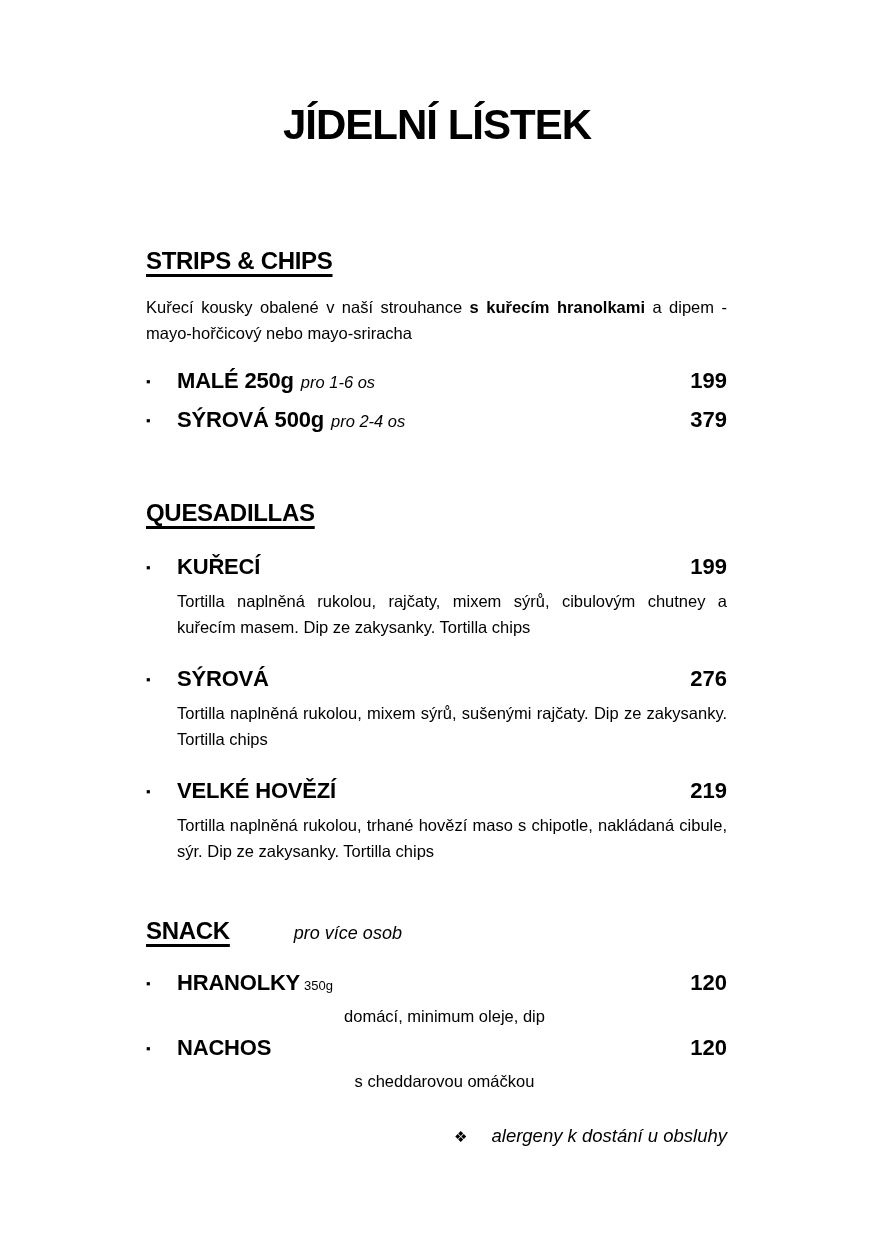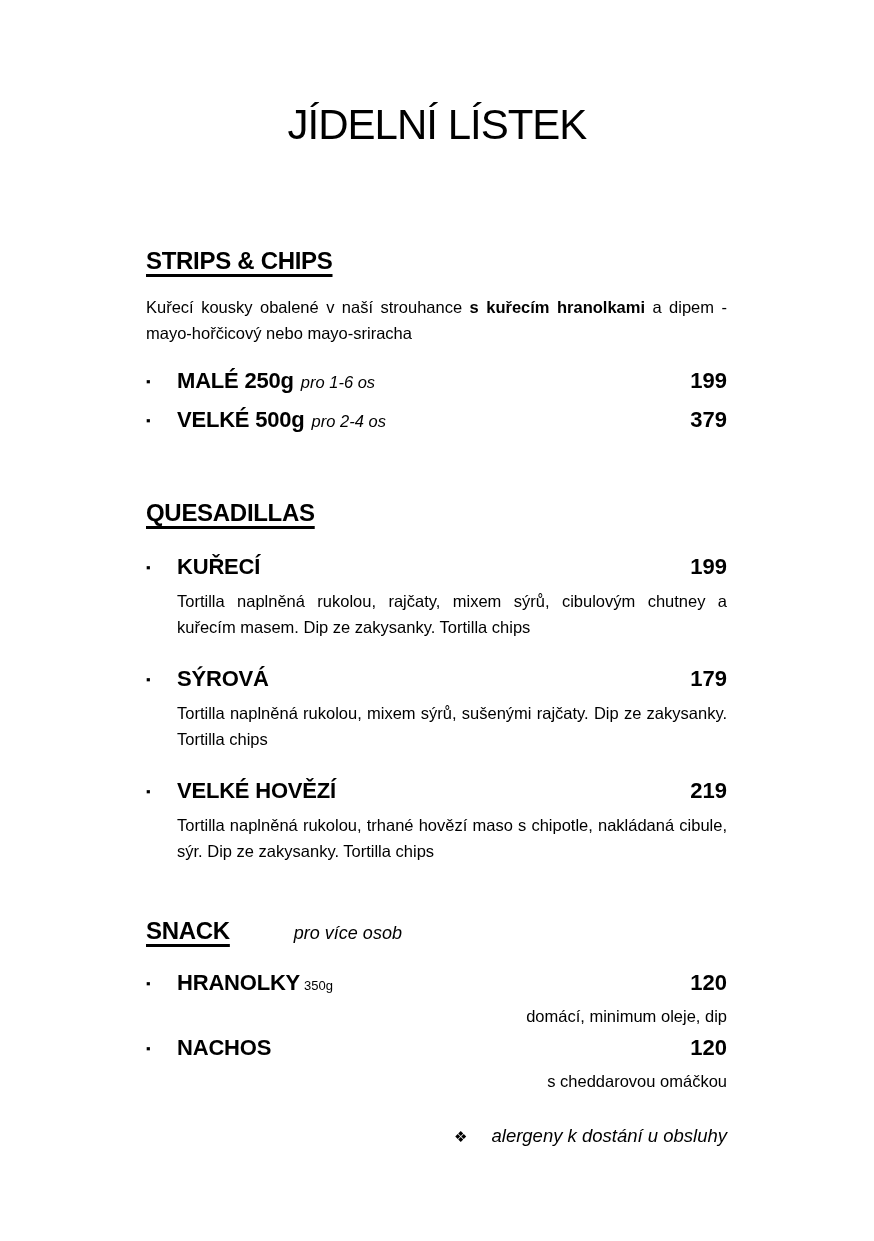--- a/index.html
+++ b/index.html
@@ -12,21 +12,21 @@
     height: 1241px;
     background: #ffffff;
     overflow: hidden;
   }
 
   .doc-title {
     padding-top: 98px;
     text-align: center;
     font-size: 42px;
     line-height: 54px;
-    font-weight: normal;
+    font-weight: bold;
     letter-spacing: -1px;
   }
 
   .content {
     margin-left: 146px;
     width: 581px;
   }
 
   .section-heading {
     font-size: 24px;
@@ -113,21 +113,21 @@
     font-size: 16.5px;
     line-height: 26px;
     text-align: justify;
   }
 
   .item-desc-plain {
     margin-left: 16px;
     margin-top: 2px;
     font-size: 16.5px;
     line-height: 26px;
-    text-align: right;
+    text-align: center;
   }
 
   .snack-items { margin-top: 20px; }
   .snack-items .item-group { margin-top: 4px; }
 
   .footer-note {
     margin-top: 30px;
     display: flex;
     justify-content: flex-end;
     align-items: baseline;
@@ -157,21 +157,21 @@
       <p class="section-intro"><span>Kuřecí kousky obalené v naší strouhance </span><span class="b">s kuřecím hranolkami</span><span> a dipem - mayo-hořčicový nebo mayo-sriracha</span></p>
 
       <div class="items-plain">
         <div class="item-row">
           <span class="bullet">▪</span>
           <span class="item-main"><span class="item-name">MALÉ 250g</span><span class="item-note">pro 1-6 os</span></span>
           <span class="item-price">199</span>
         </div>
         <div class="item-row">
           <span class="bullet">▪</span>
-          <span class="item-main"><span class="item-name">VELKÉ 500g</span><span class="item-note">pro 2-4 os</span></span>
+          <span class="item-main"><span class="item-name">SÝROVÁ 500g</span><span class="item-note">pro 2-4 os</span></span>
           <span class="item-price">379</span>
         </div>
       </div>
     </section>
 
     <section>
       <h2 class="section-heading heading-quesa">
         <span class="underlined">QUESADILLAS</span>
       </h2>
 
@@ -181,21 +181,21 @@
           <span class="item-main"><span class="item-name">KUŘECÍ</span></span>
           <span class="item-price">199</span>
         </div>
         <p class="item-desc">Tortilla naplněná rukolou, rajčaty, mixem sýrů, cibulovým chutney a kuřecím masem. Dip ze zakysanky. Tortilla chips</p>
       </div>
 
       <div class="item-group">
         <div class="item-row">
           <span class="bullet">▪</span>
           <span class="item-main"><span class="item-name">SÝROVÁ</span></span>
-          <span class="item-price">179</span>
+          <span class="item-price">276</span>
         </div>
         <p class="item-desc">Tortilla naplněná rukolou, mixem sýrů, sušenými rajčaty. Dip ze zakysanky. Tortilla chips</p>
       </div>
 
       <div class="item-group">
         <div class="item-row">
           <span class="bullet">▪</span>
           <span class="item-main"><span class="item-name">VELKÉ HOVĚZÍ</span></span>
           <span class="item-price">219</span>
         </div>

